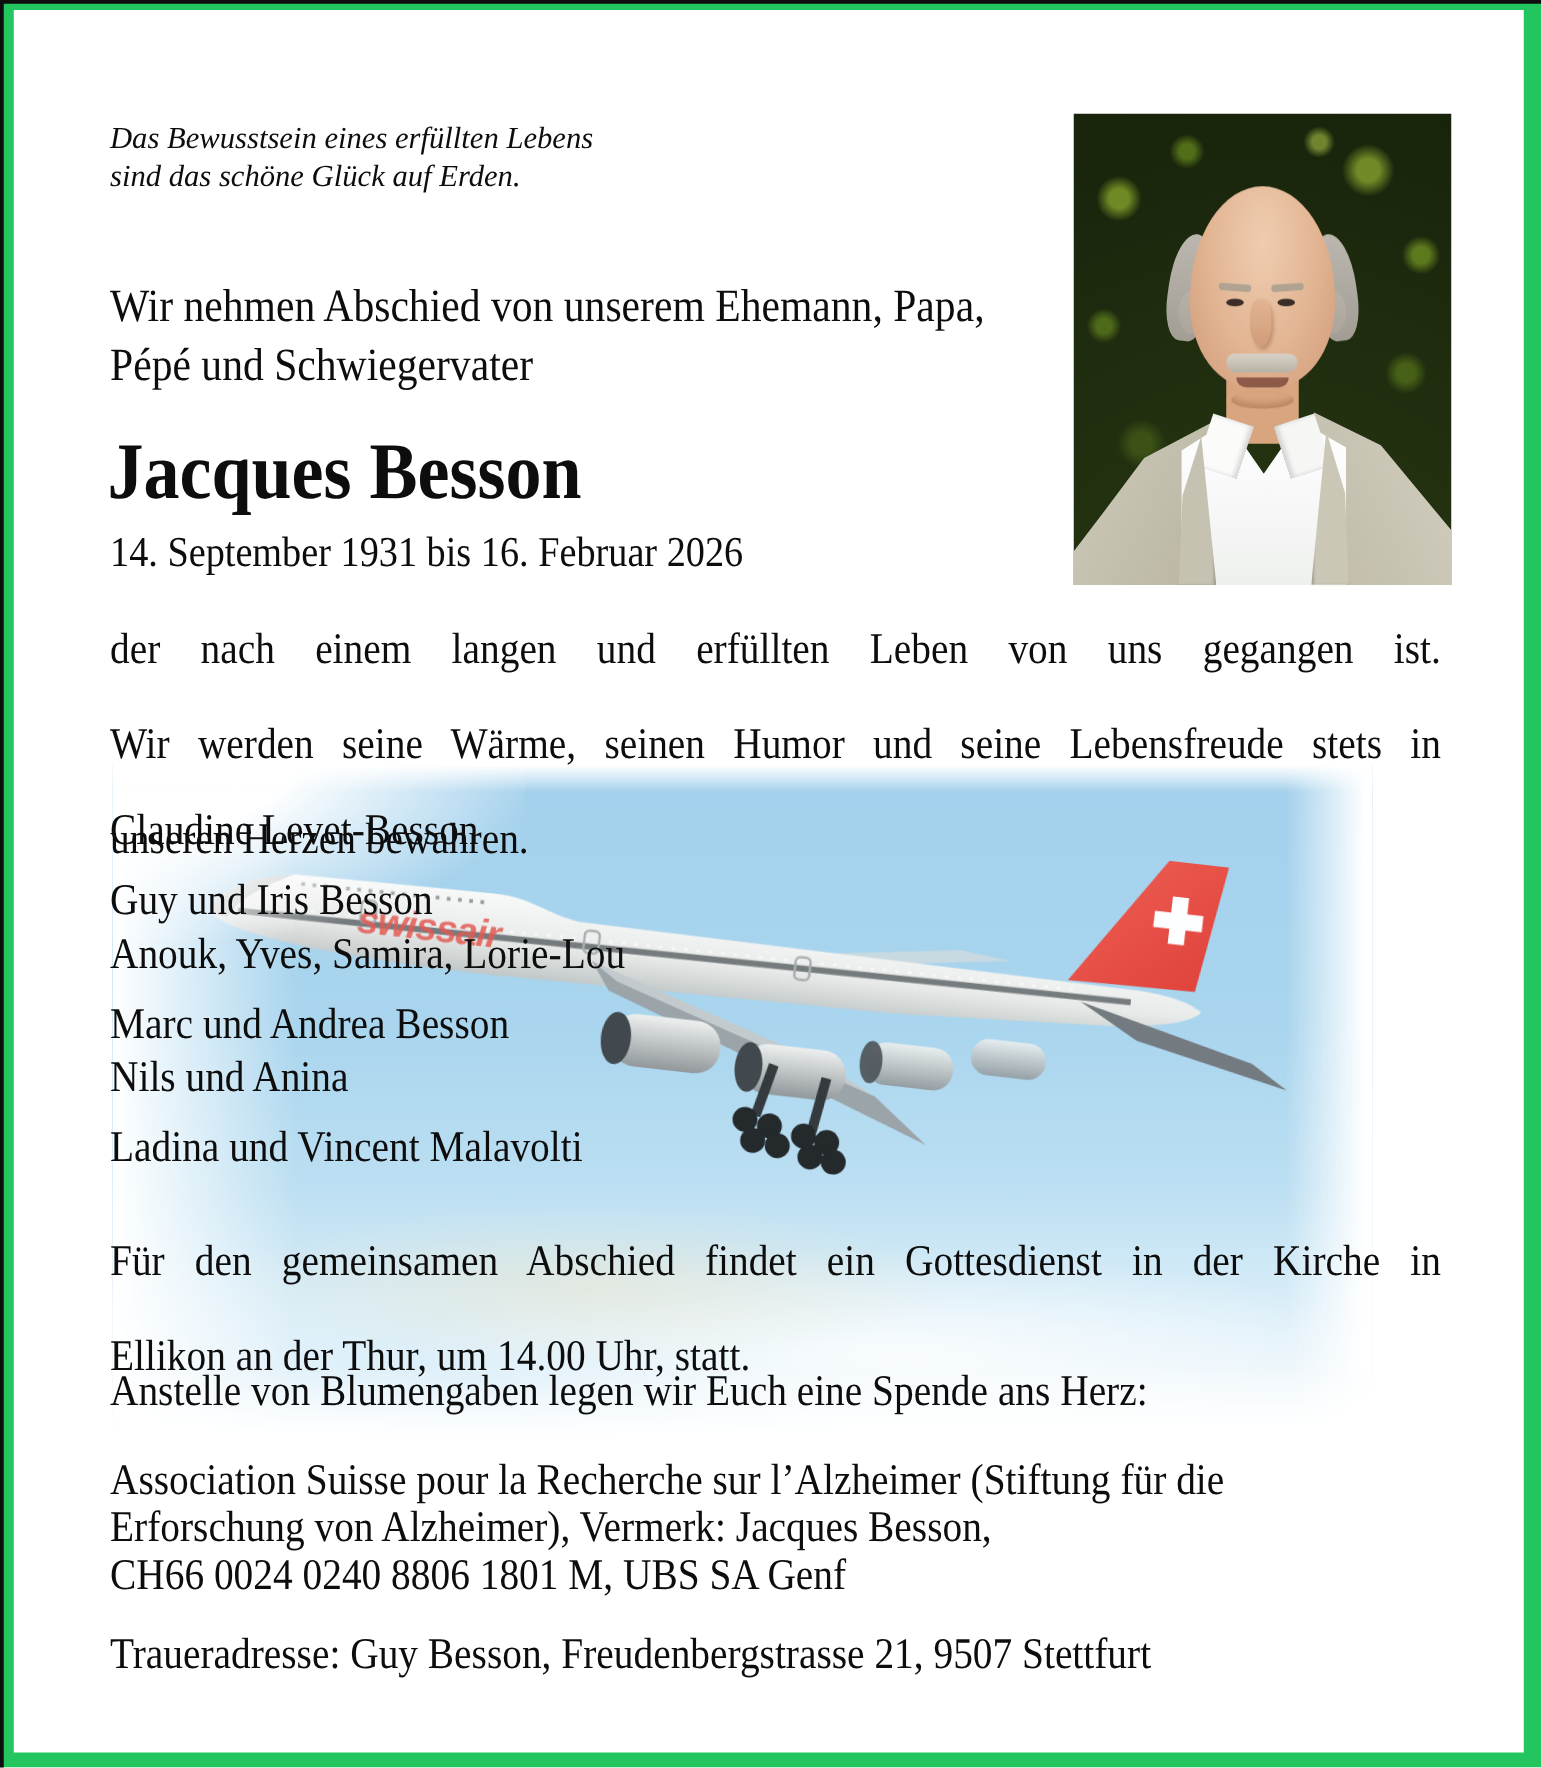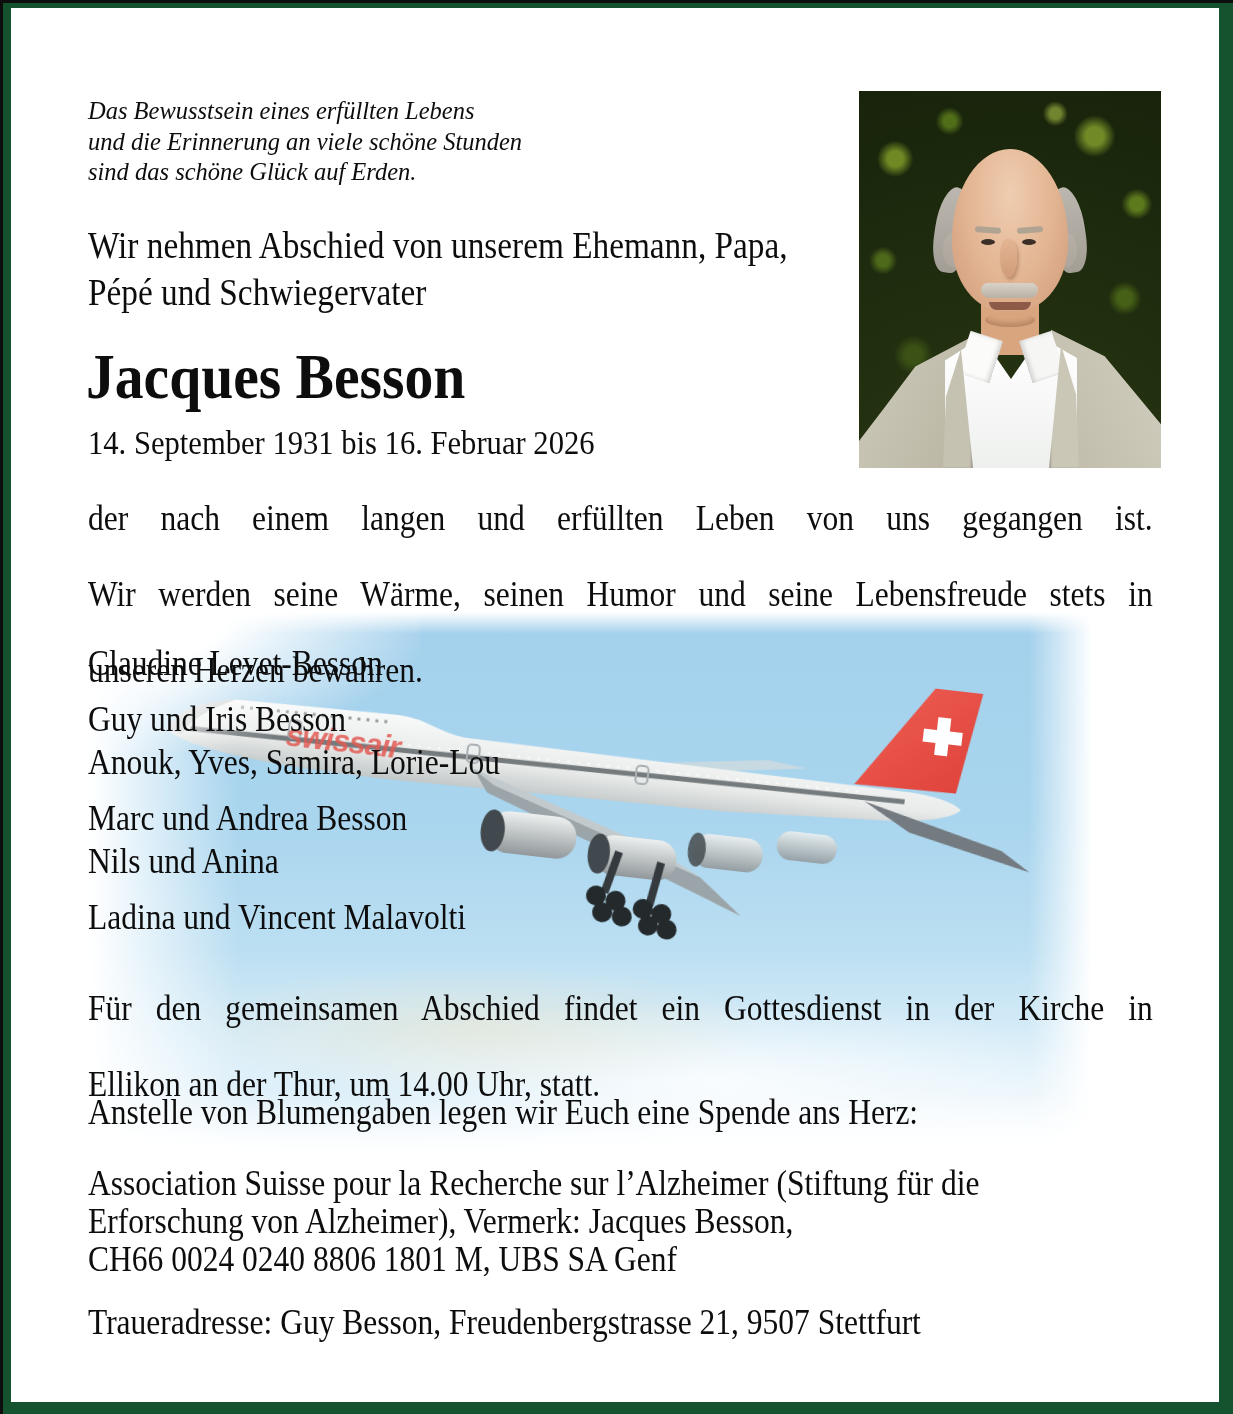--- a/index.html
+++ b/index.html
@@ -1,18 +1,18 @@
 <!DOCTYPE html>
 <html><head>
 <meta charset="utf-8">
 <style>
   html,body { margin:0; padding:0; background:#ffffff; }
   .page {
     position:relative; width:1233px; height:1414px;
-    background:#14532d; overflow:hidden;
+    background:#22c55e; overflow:hidden;
     font-family:"Liberation Serif","DejaVu Serif",serif;
     box-shadow: inset 3px 3px 0 #0d0d0d;
   }
   .sheet {
     position:absolute; left:11px; top:8px; width:1208px; height:1394px;
     background:#ffffff; overflow:hidden;
   }
   
   .txt { position:absolute; color:#0d0d0d; white-space:nowrap; }
   .cond { transform:scaleX(0.9); transform-origin:0 0; }
@@ -196,21 +196,20 @@
       <div class="ph-eye l"></div>
       <div class="ph-eye r"></div>
       <div class="ph-nose"></div>
       <div class="ph-mus"></div>
       <div class="ph-mouth"></div>
       <div class="ph-chin"></div>
     </div>
 
     <div class="txt epigraph overlay-text">
       <div>Das Bewusstsein eines erfüllten Lebens</div>
-      <div>und die Erinnerung an viele schöne Stunden</div>
       <div>sind das schöne Glück auf Erden.</div>
     </div>
 
     <div class="txt intro cond overlay-text">
       <div>Wir nehmen Abschied von unserem Ehemann, Papa,</div>
       <div>Pépé und Schwiegervater</div>
     </div>
 
     <div class="txt title cond overlay-text">Jacques Besson</div>
     <div class="txt dates cond overlay-text">14. September 1931 bis 16. Februar 2026</div>

